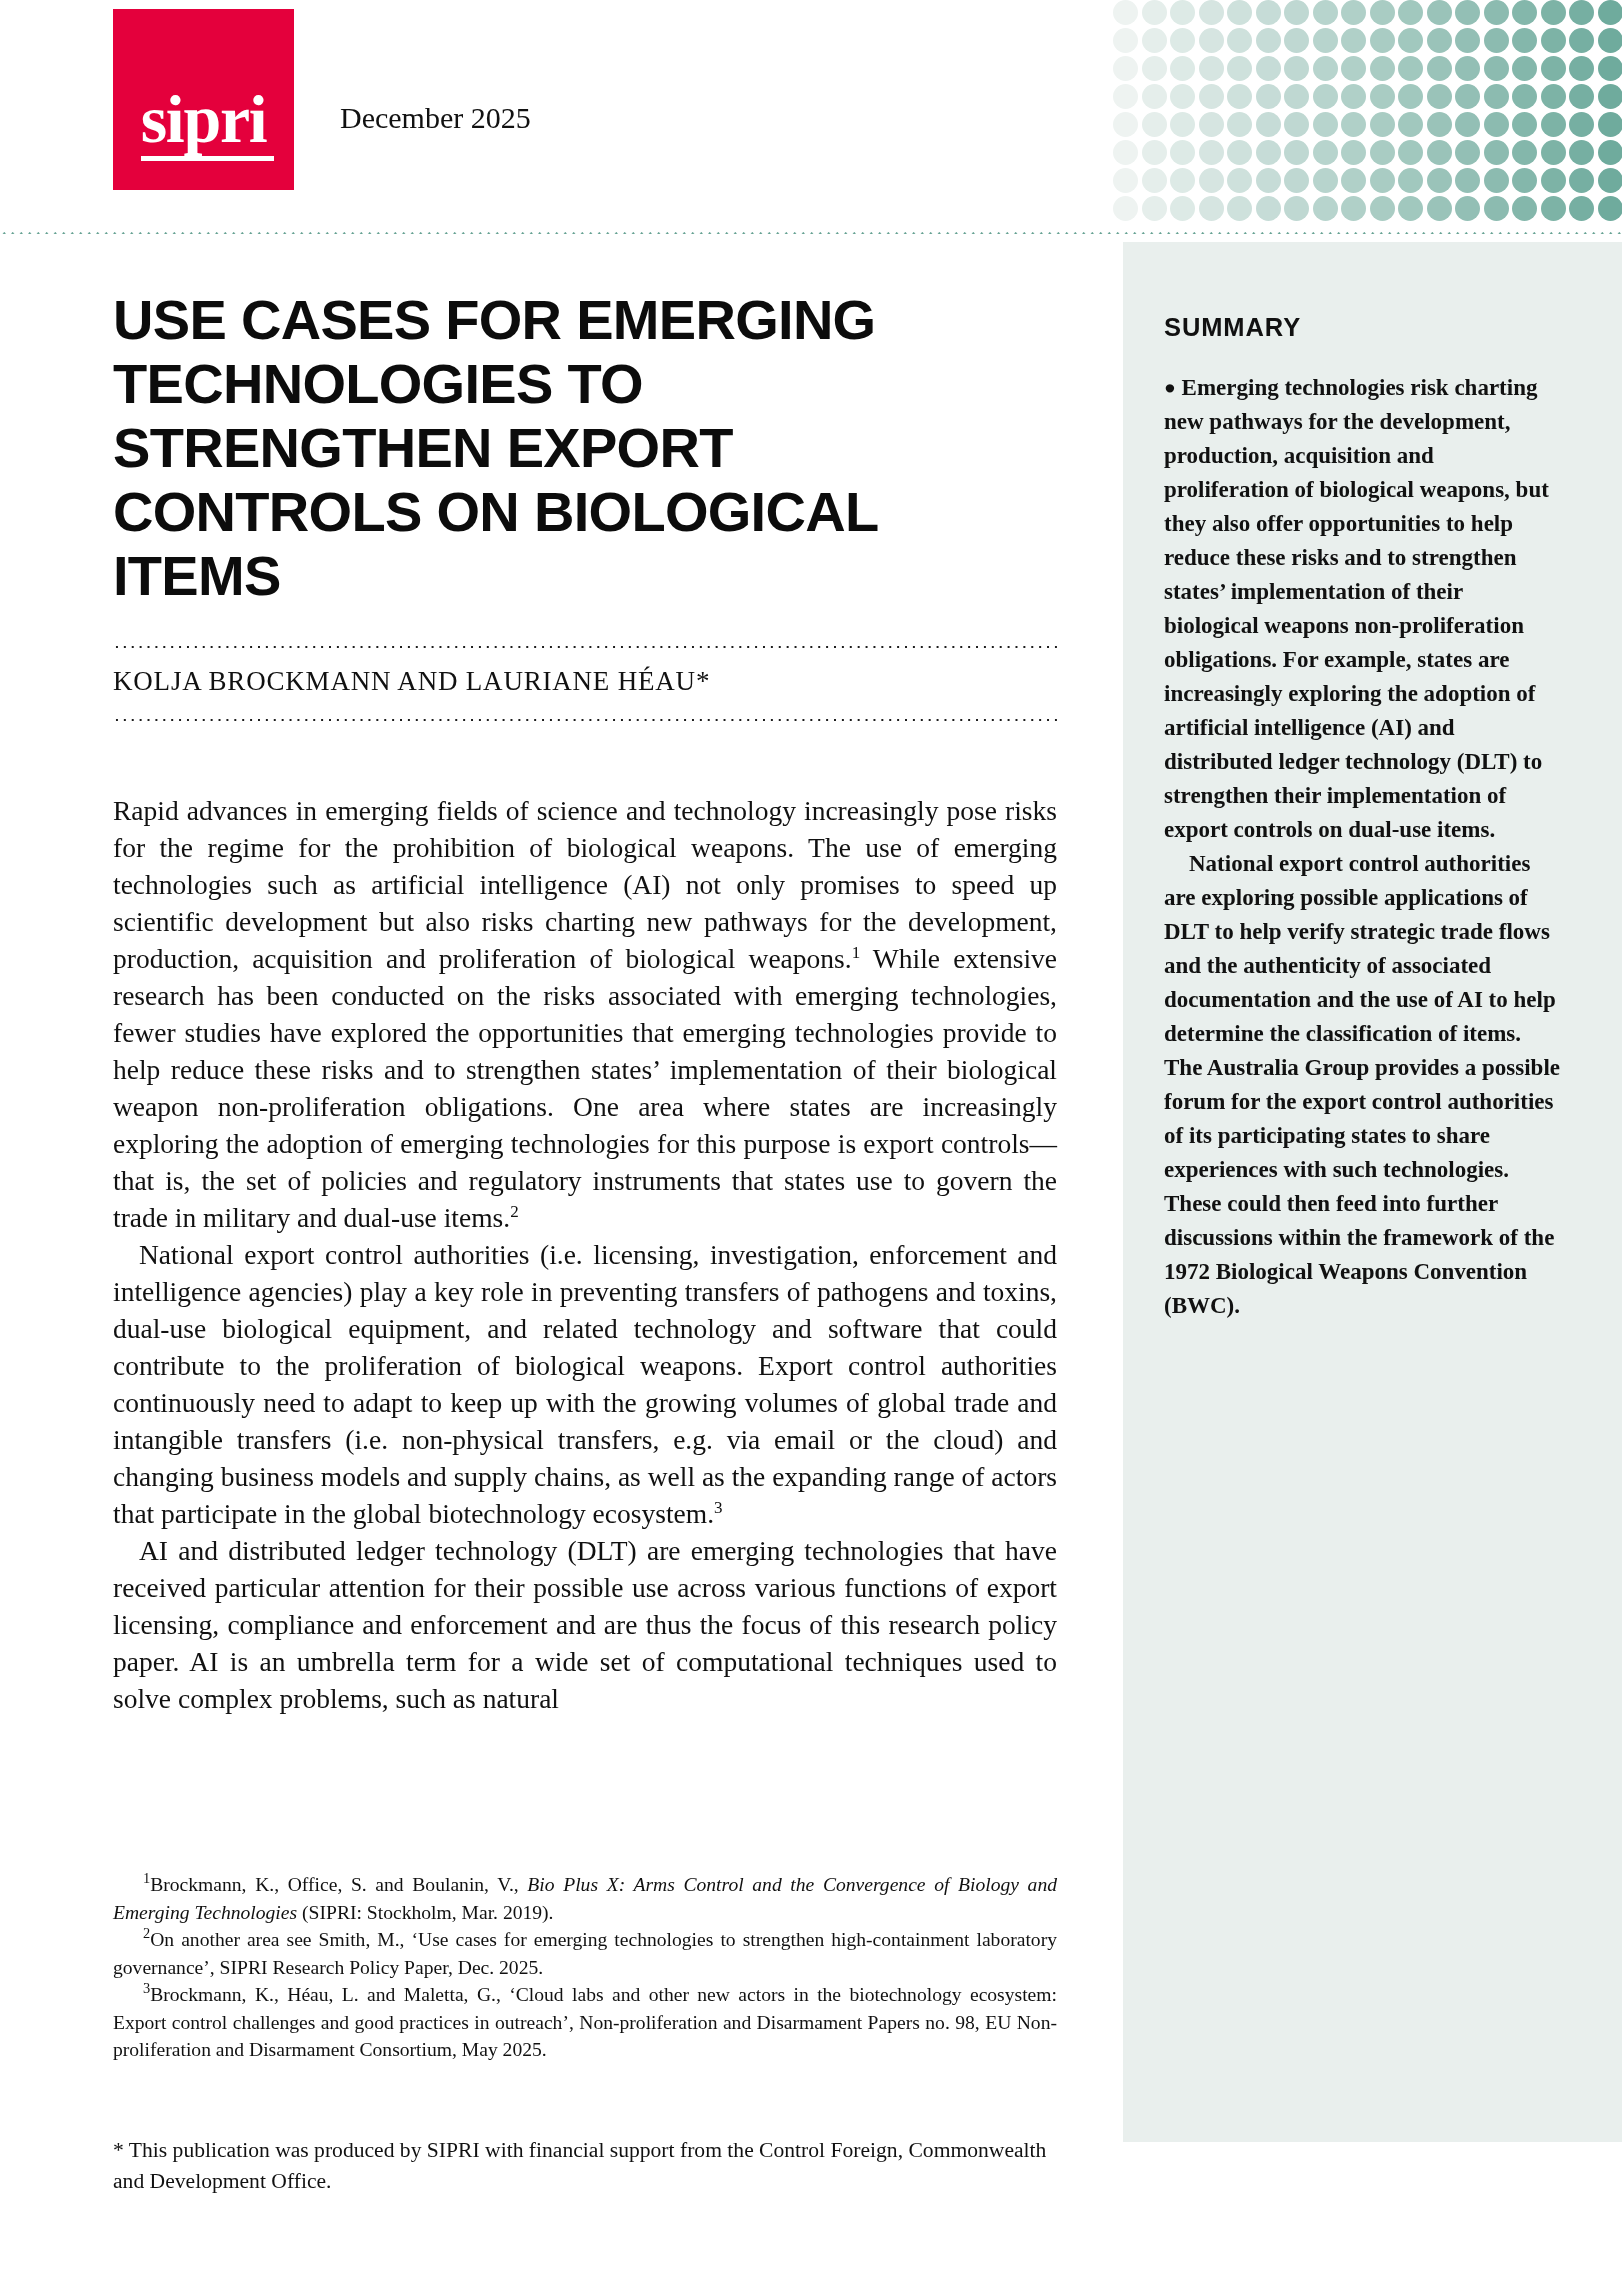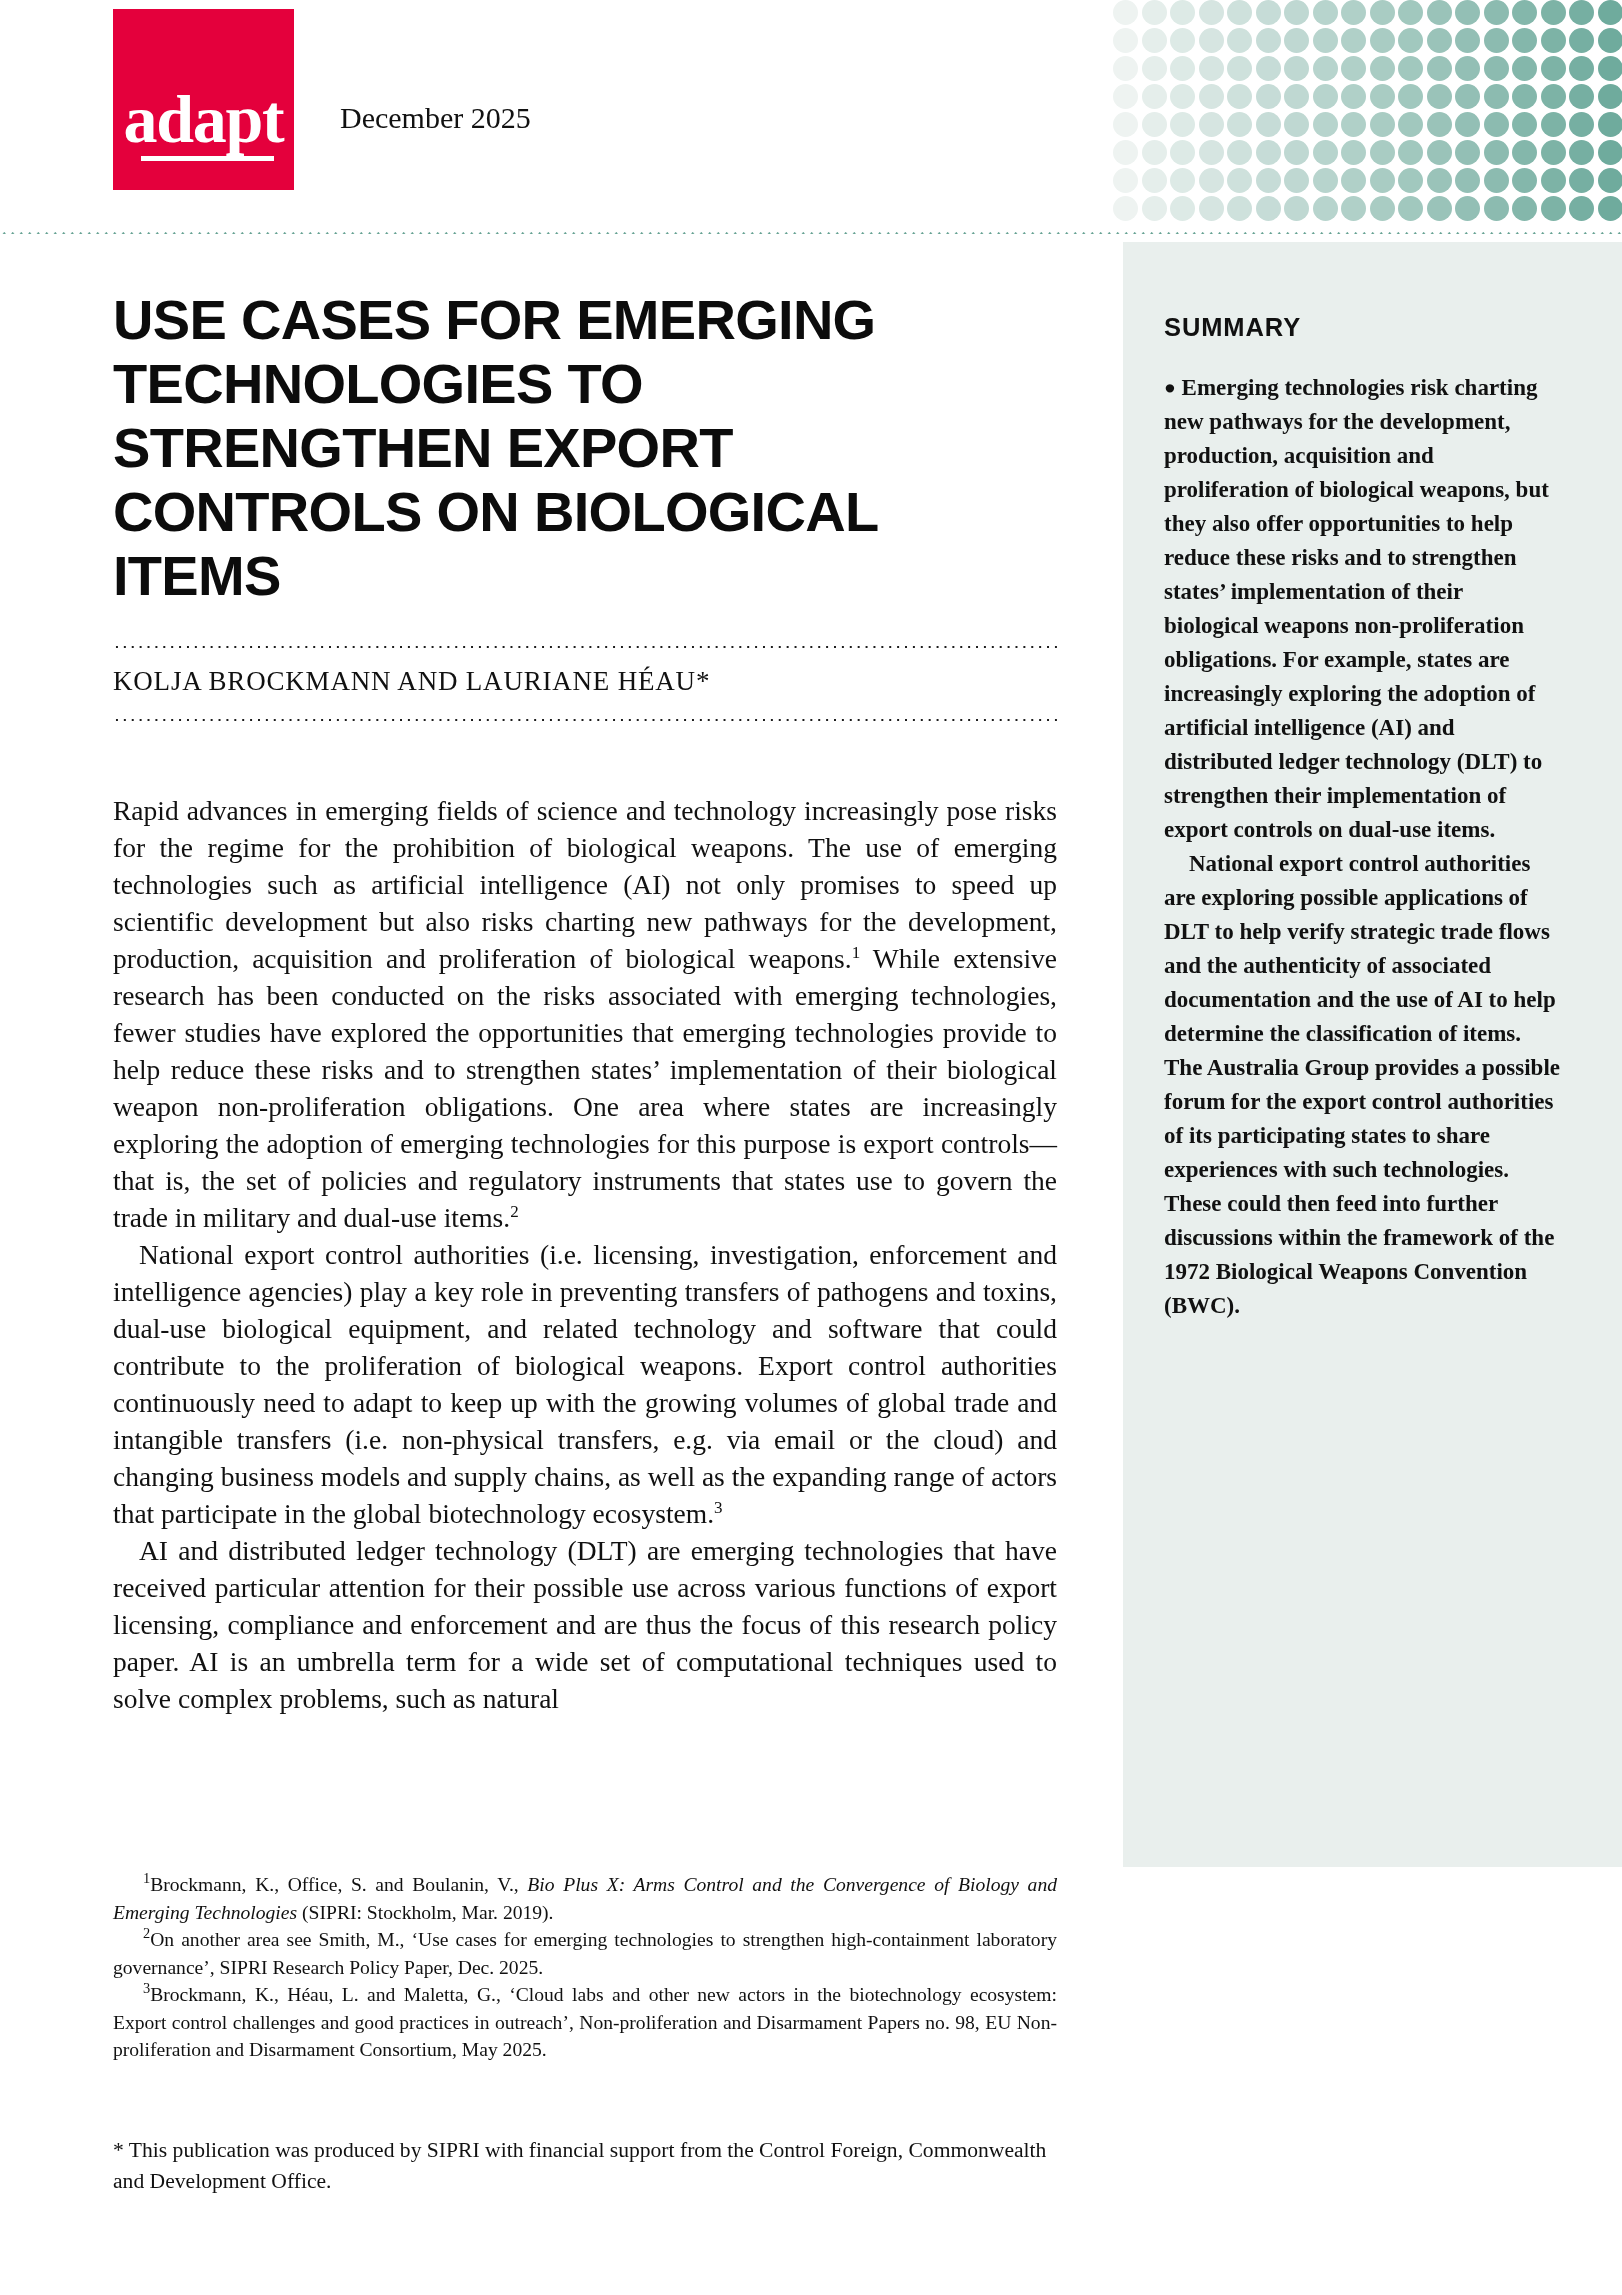--- a/index.html
+++ b/index.html
@@ -109,21 +109,21 @@
     background-repeat: repeat-x;
     background-position: 0 0.7px;
   }
 
   
   #sidebar {
     position: absolute;
     left: 1123px;
     top: 242px;
     width: 500px;
-    height: 1625px;
+    height: 1900px;
     background: #e9efed;
     box-sizing: border-box;
     padding: 73px 63px 0 41px;
   }
   #summary-heading {
     font-family: "Liberation Sans", sans-serif;
     font-weight: 700;
     font-size: 25.5px;
     letter-spacing: 0.9px;
     line-height: 1;
@@ -219,21 +219,21 @@
     color: #111111;
   }
   #funding-note p { margin: 0; }
 </style>
 </head>
 <body>
 
 <div id="header">
 
   <div id="logo-box">
-    <div id="logo-word">adapt</div>
+    <div id="logo-word">sipri</div>
     <div id="logo-rule"></div>
   </div>
 
   <div id="header-titles">
     <div id="issue-date">December 2025</div>
   </div>
 
   <div id="dot-grid">
       <div class="dot-row">
         <div class="dot" style="background: rgb(238, 243, 241);"></div>

